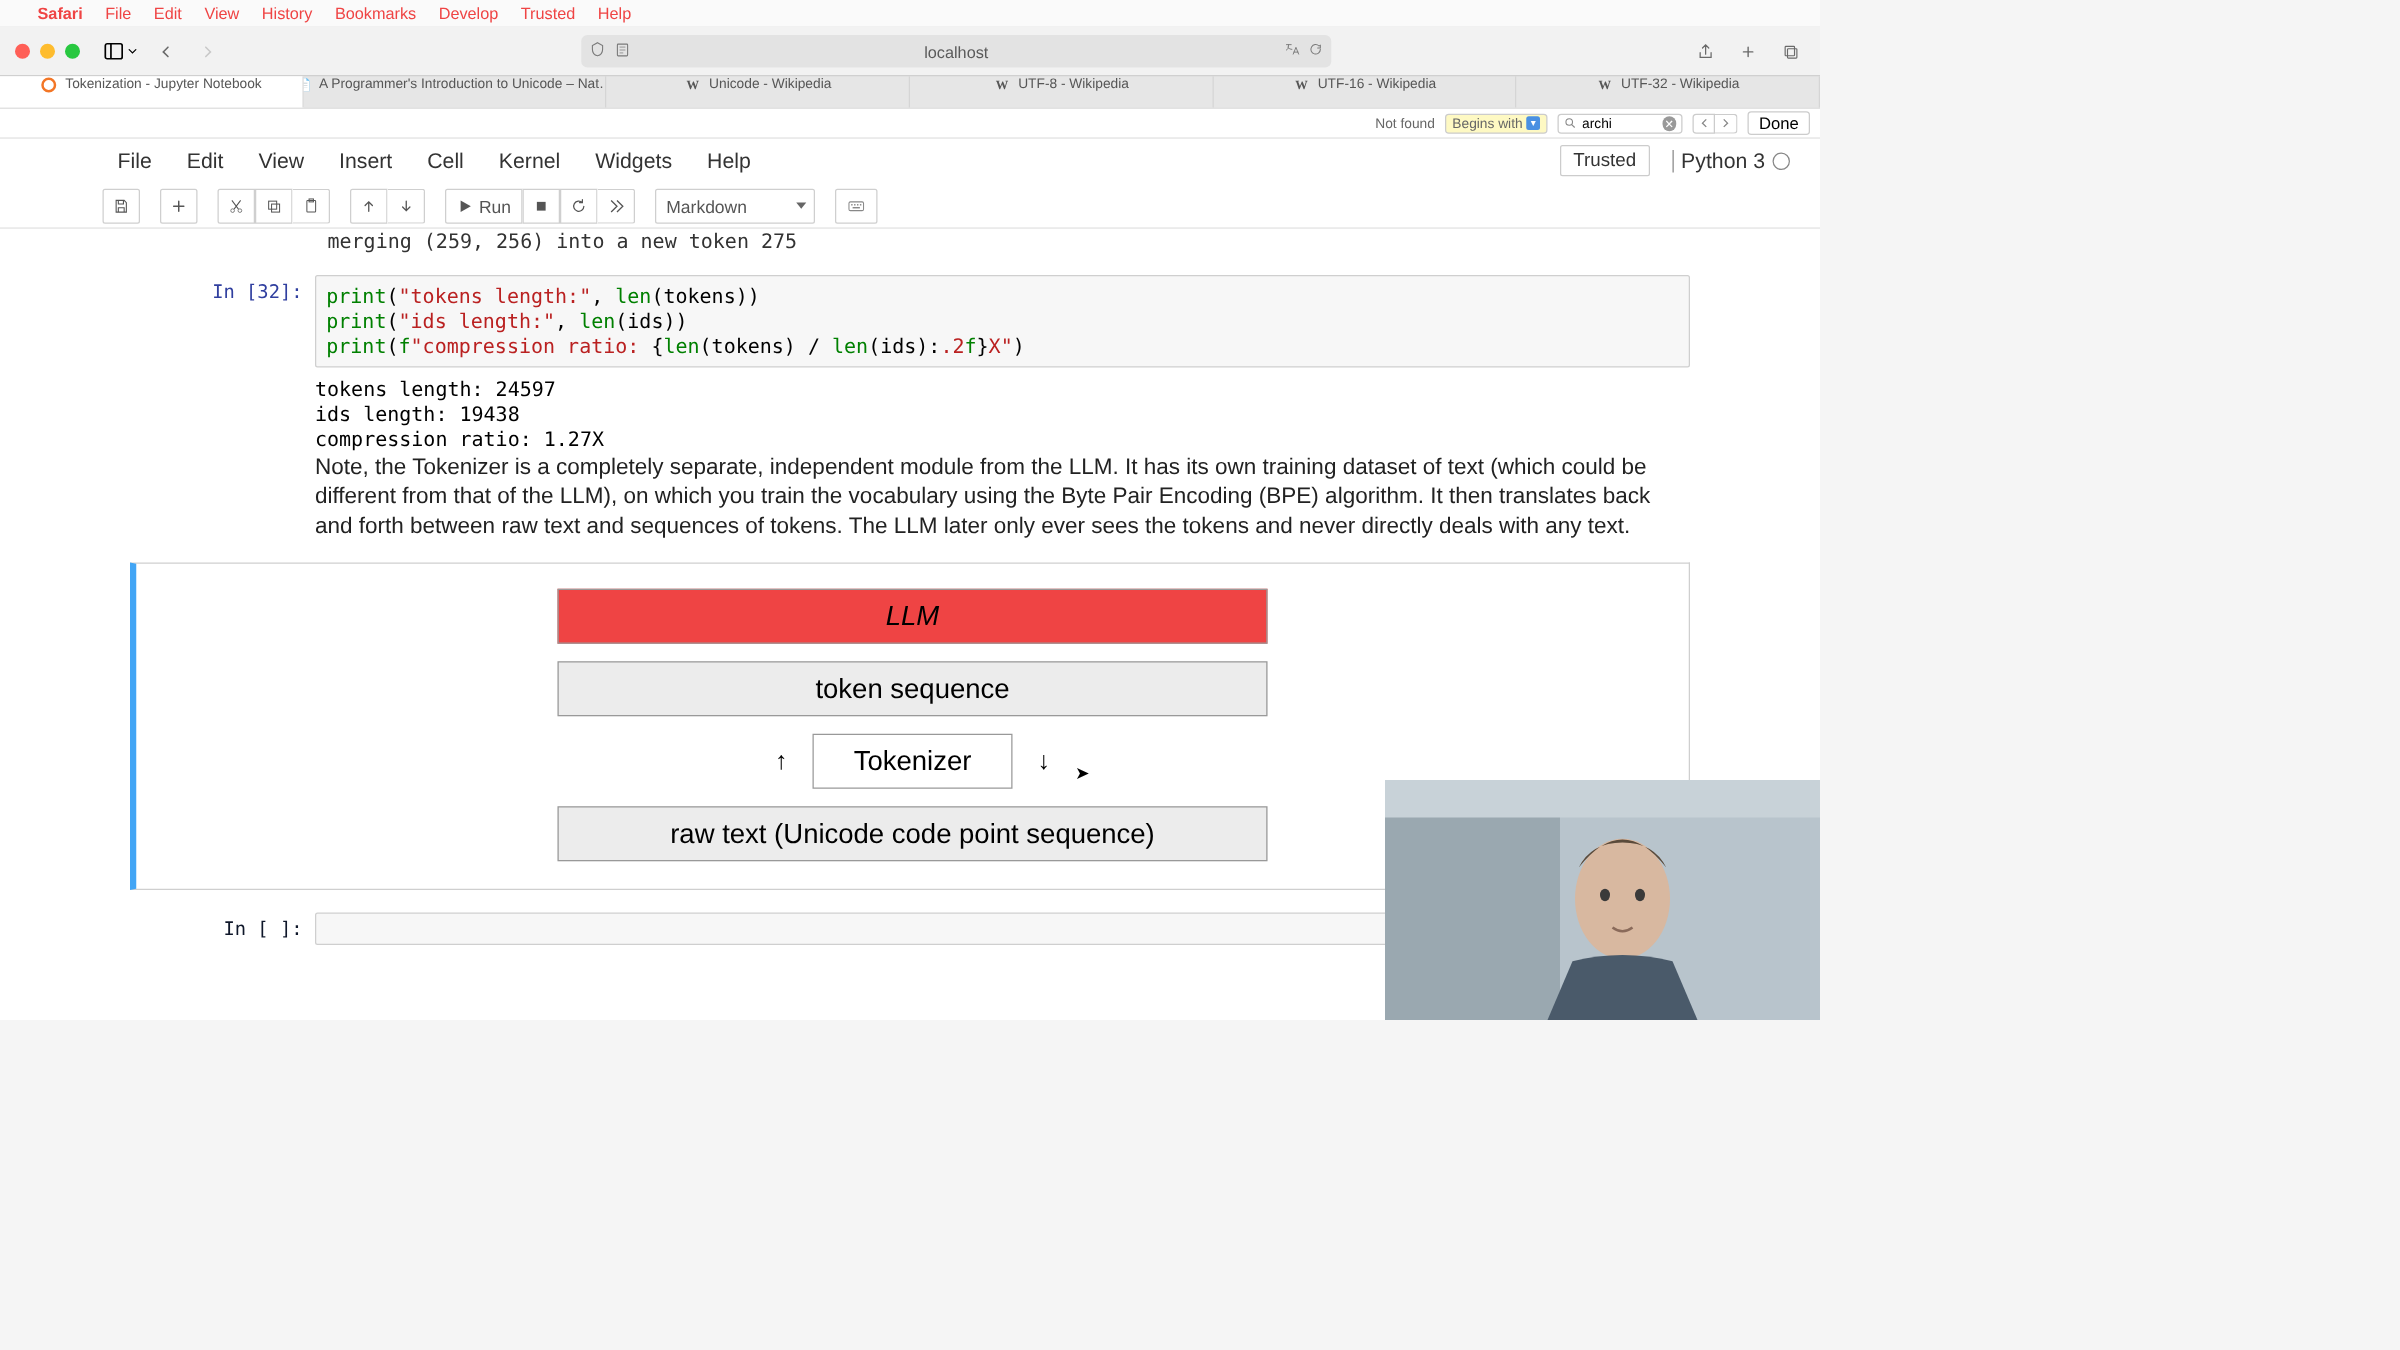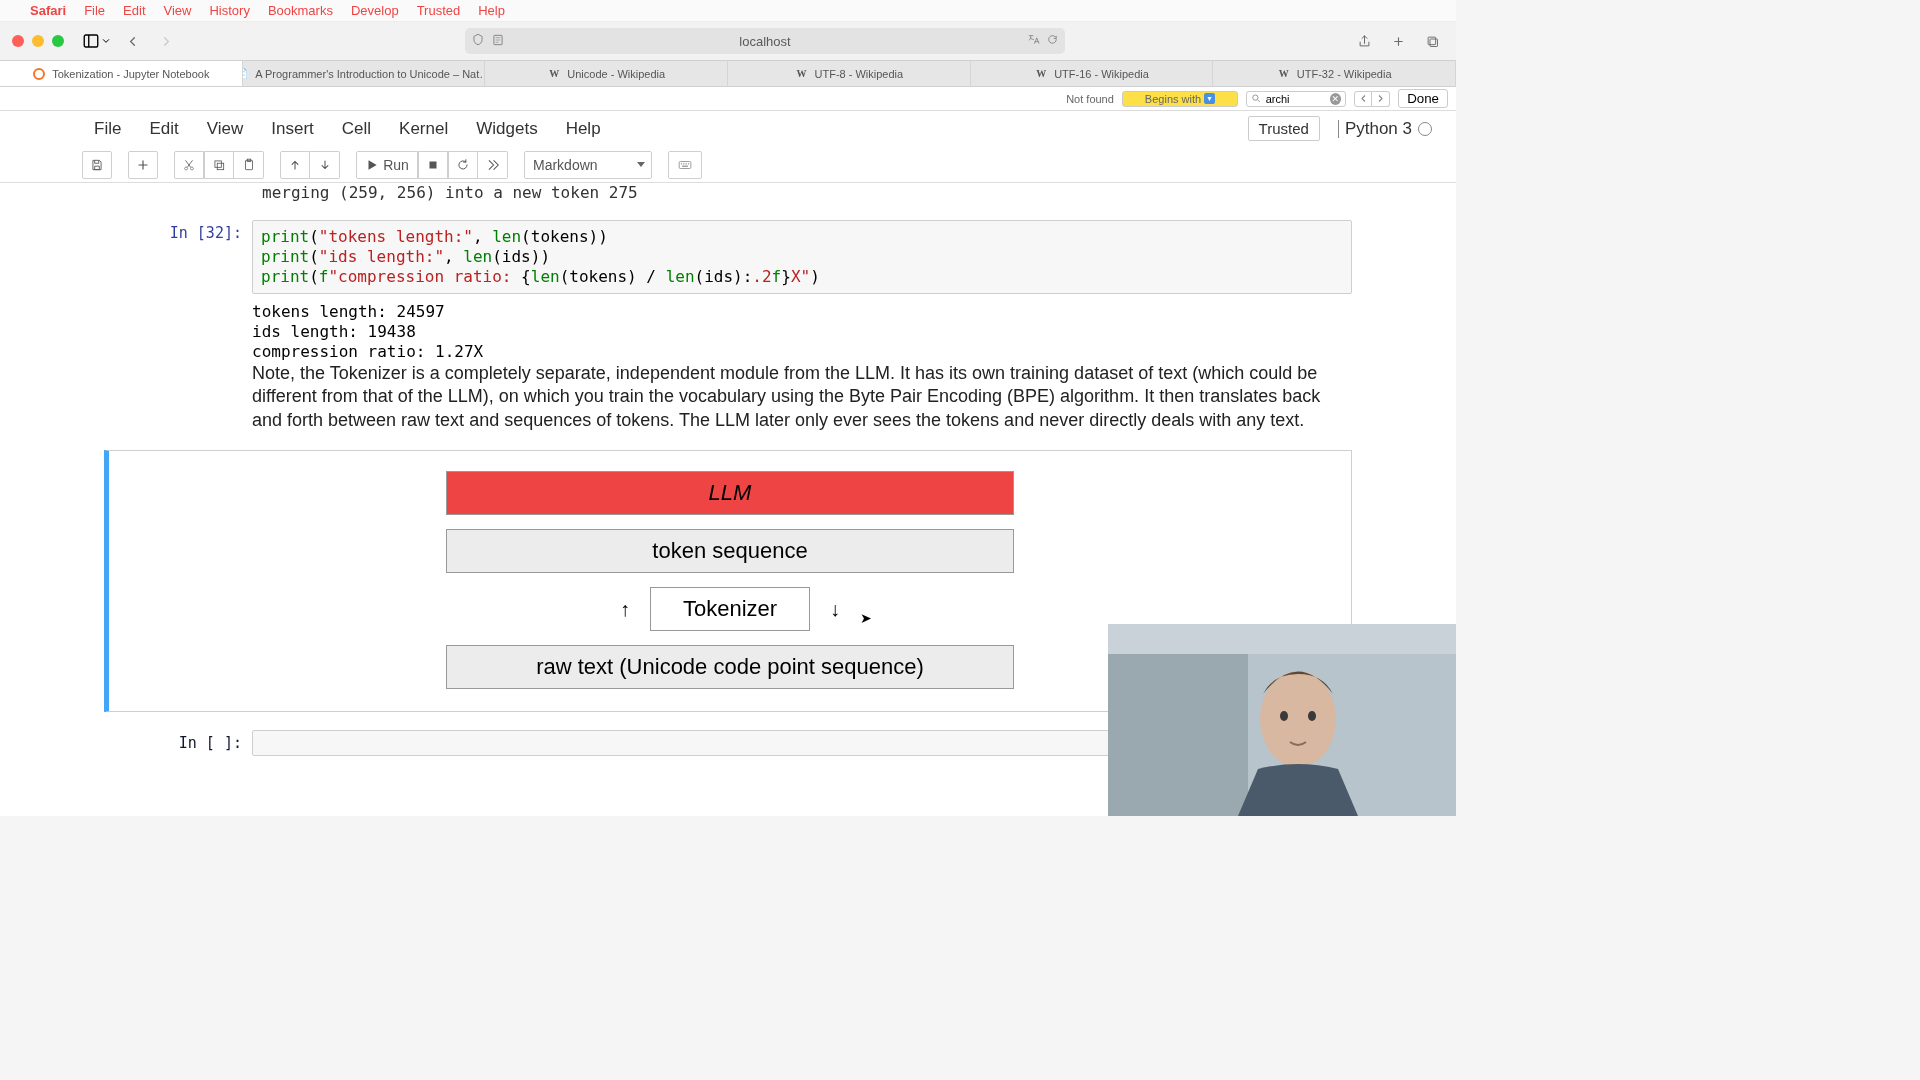--- a/index.html
+++ b/index.html
@@ -24,29 +24,29 @@
 .nav-fwd { color: #c9c9c9; }
 .addr-bar { flex: 1; display: flex; justify-content: center; }
 .addr-inner { width: 600px; height: 26px; background: #e3e3e3; border-radius: 5px; display: flex; align-items: center; justify-content: center; font-size: 13px; color: #5a5a5a; position: relative; }
 .addr-inner .left-icons { position: absolute; left: 6px; display: flex; gap: 6px; align-items: center; }
 .addr-inner .left-icons svg { width: 14px; height: 14px; color: #7a7a7a; }
 .addr-inner .right-icons { position: absolute; right: 6px; display: flex; gap: 6px; align-items: center; }
 .addr-inner .right-icons svg { width: 13px; height: 13px; color: #7a7a7a; }
 
 
 .tab-strip { height: 26px; display: flex; background: #e6e6e6; border-top: 1px solid #d0d0d0; }
-.tab { flex: 1; display: flex; align-items: center; justify-content: center; gap: 6px; font-size: 11px; color: #565656; border-right: 1px solid #d5d5d5; padding: 0 8px; white-space: nowrap; overflow: hidden; }
+.tab { flex: 1; display: flex; justify-content: center; gap: 6px; font-size: 11px; color: #565656; border-right: 1px solid #d5d5d5; padding: 0 8px; white-space: nowrap; overflow: hidden; }
 .tab.active { background: #fff; }
 .tab .favicon { width: 14px; height: 14px; display: inline-flex; align-items: center; justify-content: center; font-size: 10px; }
 .jupyter-fav { border-radius: 50%; border: 2px solid #f37626; width: 12px; height: 12px; }
 .wiki-fav { font-family: serif; font-weight: bold; font-size: 11px; }
 
 
 .findbar { height: 24px; background: #fff; border-bottom: 1px solid #dcdcdc; display: flex; align-items: center; justify-content: flex-end; padding: 0 8px; gap: 8px; font-size: 11px; color: #666; }
-.findbar .begins { background: #fde047; border: 1px solid #ccc; border-radius: 3px; padding: 1px 22px; display: flex; align-items: center; gap: 3px; }
+.findbar .begins { background: #fef9c3; border: 1px solid #ccc; border-radius: 3px; padding: 1px 5px; display: flex; align-items: center; gap: 3px; }
 .findbar .begins .drop { background: #4a90e2; color: #fff; border-radius: 2px; width: 11px; height: 11px; display: flex; align-items: center; justify-content: center; font-size: 8px; }
 .findbar .search-box { display: flex; align-items: center; gap: 4px; border: 1px solid #ccc; border-radius: 3px; padding: 1px 4px; width: 100px; }
 .findbar .search-box input { border: none; outline: none; font-size: 11px; width: 60px; }
 .findbar .clear-x { width: 12px; height: 12px; background: #999; border-radius: 50%; color: #fff; display: flex; align-items: center; justify-content: center; font-size: 9px; }
 .findbar .nav-btns { display: flex; }
 .findbar .nav-btns button { width: 18px; height: 16px; border: 1px solid #ccc; background: #fff; display: flex; align-items: center; justify-content: center; }
 .findbar .nav-btns button:first-child { border-radius: 3px 0 0 3px; }
 .findbar .nav-btns button:last-child { border-radius: 0 3px 3px 0; border-left: none; }
 .findbar .done-btn { border: 1px solid #ccc; border-radius: 3px; padding: 1px 8px; background: #fff; }
 

